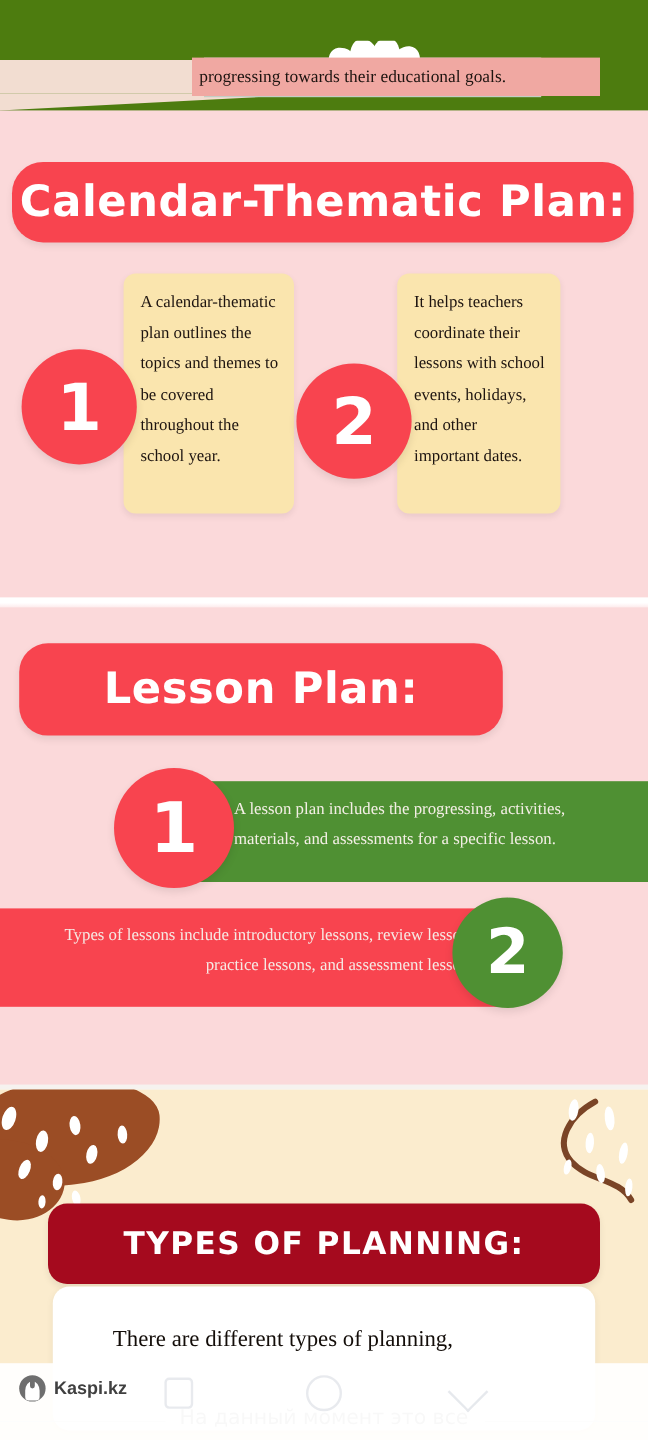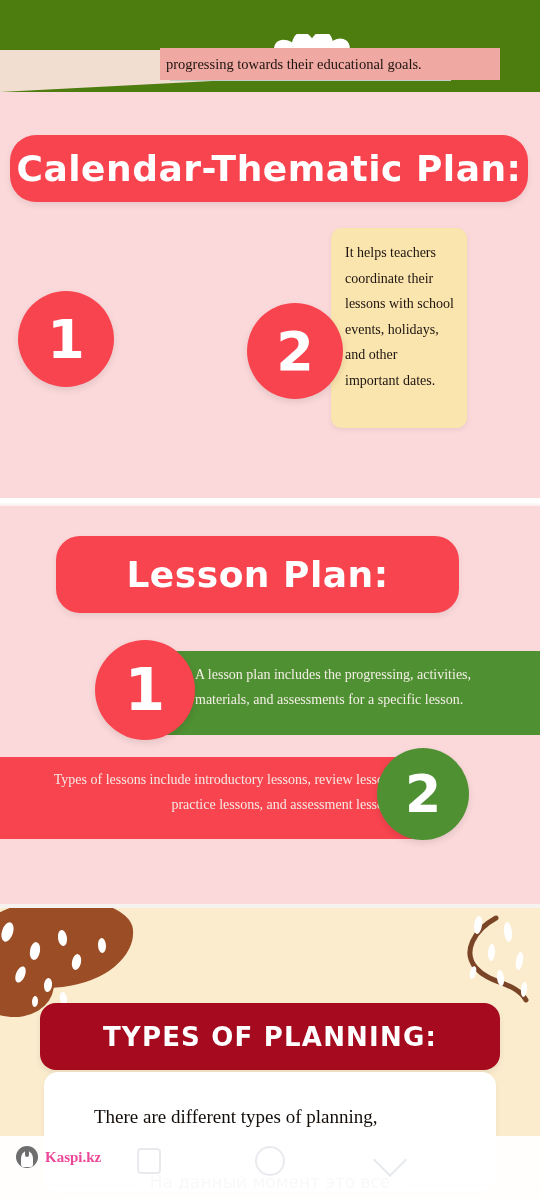--- a/index.html
+++ b/index.html
@@ -100,21 +100,21 @@
   #seam1 { top:498px; }
   #seam2 { top:904px; height:4px; background:#f6f2ef; }
 
   
   #slide-lp {
     position:absolute; left:0; top:506px; width:540px; height:398px;
     background:#fbd9da; overflow:hidden;
   }
   #lp-banner {
     left:16px; top:30px; width:403px; height:77px;
-    background:#f8444f; border-radius:24px;margin-left:40px;
+    background:#f8444f; border-radius:24px;
   }
   #lp-banner .banner-text { font-size:36px; }
 
   .strip-green {
     position:absolute; left:159px; top:145px; width:420px; height:84px;
     background:#4f9033;
   }
   .strip-green .strip-text {
     position:absolute; left:36px; top:11px; width:330px;
     font-size:14px; line-height:25px; color:#f4efe6;
@@ -192,22 +192,22 @@
     content:""; position:absolute; left:5px; top:5px;
     width:12px; height:16px; background:#ffffff;
     border-radius:50% 50% 20% 20%;
   }
   .kaspi-logo::before {
     content:""; position:absolute; left:9px; top:2px;
     width:4px; height:9px; background:#6e6e6e; z-index:2;
     border-radius:2px;
   }
   #kaspi-label {
-    font-family:Liberation Serif, serif; font-weight:bold;
-    font-size:15px; color:#ec4899;
+    font-family:Liberation Sans, sans-serif; font-weight:bold;
+    font-size:15px; color:#404040;
   }
   .nav-btn { position:absolute; opacity:0.13; }
   #nav-square {
     left:137px; top:12px; width:24px; height:26px;
     border:2px solid #4a5a7a; border-radius:4px;
   }
   #nav-circle {
     left:255px; top:10px; width:30px; height:30px;
     border:2px solid #4a5a7a; border-radius:50%;
   }
@@ -247,20 +247,23 @@
   <div class="top-text">progressing towards their educational goals.</div>
   <div class="top-pink-sliver"></div>
 </div>
 
 <div id="slide-ct">
 
   <div id="ct-banner" class="big-banner">
     <span class="banner-text">Calendar-Thematic Plan:</span>
   </div>
 
+  <div id="ct-card1" class="card-yellow">
+    <span>A calendar-thematic plan outlines the topics and themes to be covered throughout the school year.</span>
+  </div>
   <div id="ct-num1" class="num-circle">
     <span>1</span>
   </div>
 
   <div id="ct-card2" class="card-yellow">
     <span>It helps teachers coordinate their lessons with school events, holidays, and other important dates.</span>
   </div>
   <div id="ct-num2" class="num-circle">
     <span>2</span>
   </div>

